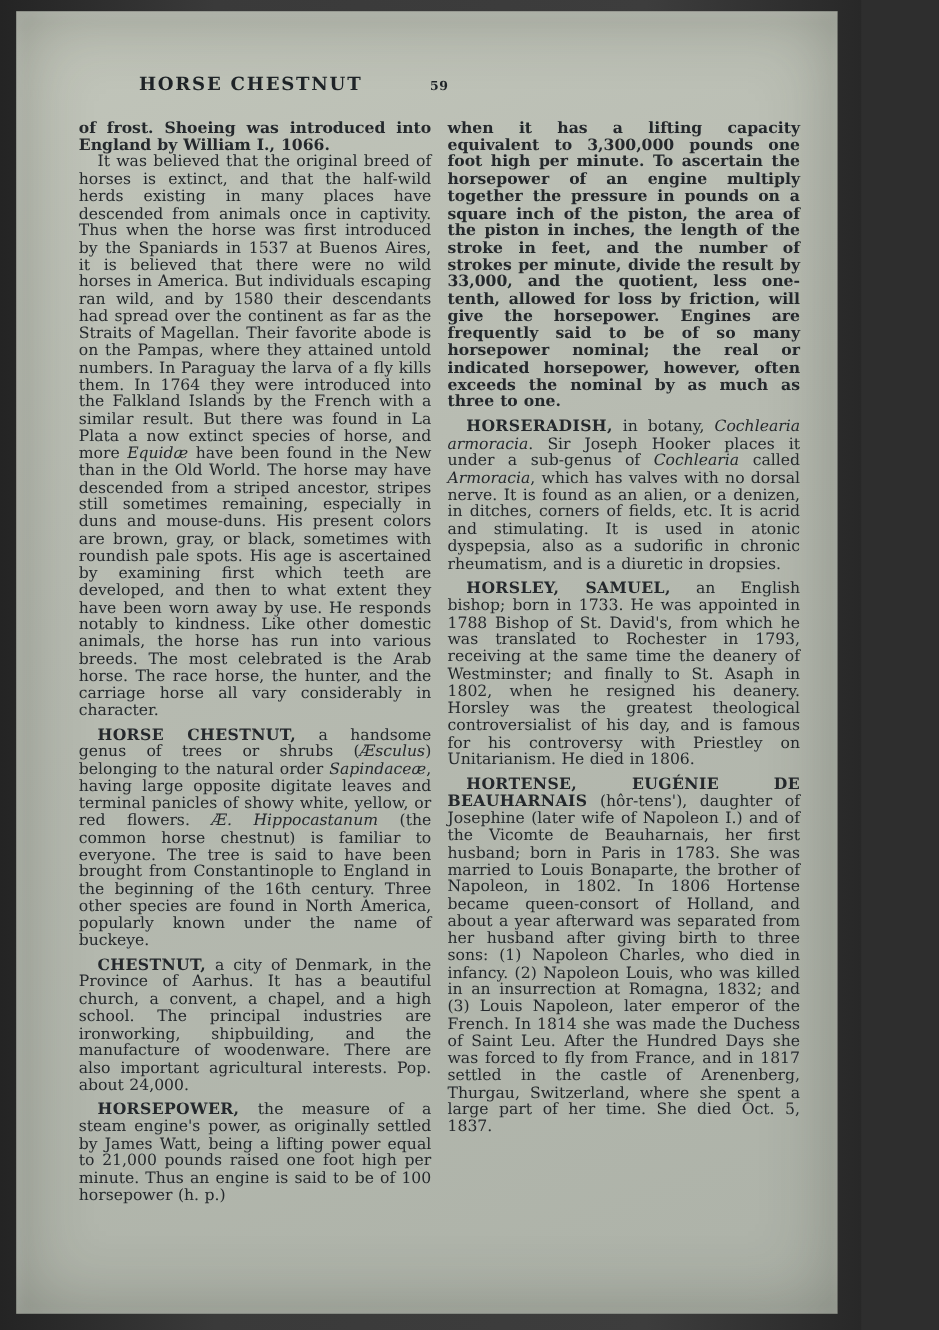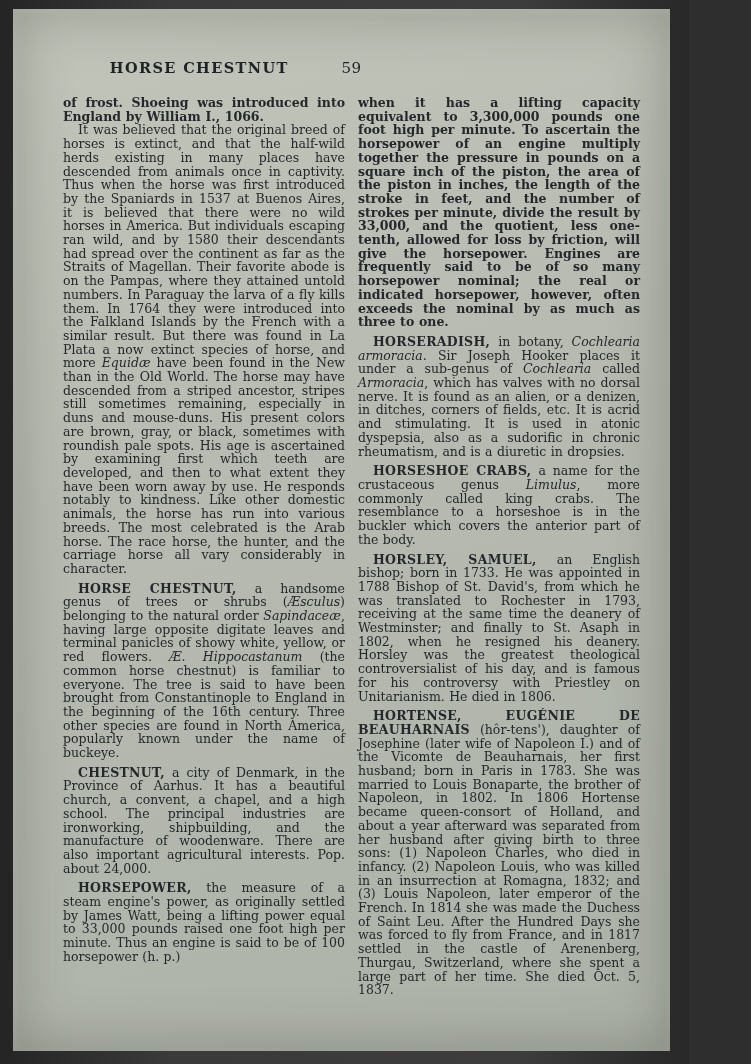--- a/index.html
+++ b/index.html
@@ -26,21 +26,21 @@
     display: grid;
     grid-template-columns: 1fr auto 1fr;
     align-items: baseline;
     padding: 50px 30px 0 50px;
     font-weight: bold;
     font-size: 14.5px;
     letter-spacing: 1.4px;
     color: #1e2327;
   }
   .head-left, .head-right { text-align: center; }
-  .head-num { font-weight: normal; font-size: 15px; letter-spacing: 0.5px; padding: 0 6px; }
+  .head-num { font-weight: bold; font-size: 10px; letter-spacing: 0.5px; padding: 0 6px; }
   .columns {
     display: flex;
     gap: 13px;
     padding: 19px 30px 0 50px;
   }
   .col { flex: 1; min-width: 0; }
   .para {
     font-size: 12.5px;
     line-height: 13.7px;
     text-align: justify;
@@ -61,24 +61,23 @@
     <header class="running-head">
       <span class="head-left">HORSE CHESTNUT</span>
       <span class="head-num">59</span>
     </header>
     <main class="columns">
       <div class="col">
           <p class="para noindent"><span>of frost. Shoeing was introduced into England by William I., 1066.</span></p>
           <p class="para"><span>It was believed that the original breed of horses is extinct, and that the half-wild herds existing in many places have descended from animals once in captivity. Thus when the horse was first introduced by the Spaniards in 1537 at Buenos Aires, it is believed that there were no wild horses in America. But individuals escaping ran wild, and by 1580 their descendants had spread over the continent as far as the Straits of Magellan. Their favorite abode is on the Pampas, where they attained untold numbers. In Paraguay the larva of a fly kills them. In 1764 they were introduced into the Falkland Islands by the French with a similar result. But there was found in La Plata a now extinct species of horse, and more </span><span class="ital">Equidæ</span><span> have been found in the New than in the Old World. The horse may have descended from a striped ancestor, stripes still sometimes remaining, especially in duns and mouse-duns. His present colors are brown, gray, or black, sometimes with roundish pale spots. His age is ascertained by examining first which teeth are developed, and then to what extent they have been worn away by use. He responds notably to kindness. Like other domestic animals, the horse has run into various breeds. The most celebrated is the Arab horse. The race horse, the hunter, and the carriage horse all vary considerably in character.</span></p>
           <p class="para entry"><span class="bold">HORSE CHESTNUT,</span><span> a handsome genus of trees or shrubs (</span><span class="ital">Æsculus</span><span>) belonging to the natural order </span><span class="ital">Sapindaceæ</span><span>, having large opposite digitate leaves and terminal panicles of showy white, yellow, or red flowers. </span><span class="ital">Æ. Hippocastanum</span><span> (the common horse chestnut) is familiar to everyone. The tree is said to have been brought from Constantinople to England in the beginning of the 16th century. Three other species are found in North America, popularly known under the name of buckeye.</span></p>
           <p class="para entry"><span class="bold">CHESTNUT,</span><span> a city of Denmark, in the Province of Aarhus. It has a beautiful church, a convent, a chapel, and a high school. The principal industries are ironworking, shipbuilding, and the manufacture of woodenware. There are also important agricultural interests. Pop. about 24,000.</span></p>
-          <p class="para entry"><span class="bold">HORSEPOWER,</span><span> the measure of a steam engine's power, as originally settled by James Watt, being a lifting power equal to 33,000 pounds raised one foot high per minute. Thus an engine is said to be of 100 horsepower (h. p.)</span></p>
+          <p class="para entry"><span class="bold">HORSEPOWER,</span><span> the measure of a steam engine's power, as originally settled by James Watt, being a lifting power equal to 21,000 pounds raised one foot high per minute. Thus an engine is said to be of 100 horsepower (h. p.)</span></p>
         </div>
       <div class="col">
           <p class="para noindent"><span>when it has a lifting capacity equivalent to 3,300,000 pounds one foot high per minute. To ascertain the horsepower of an engine multiply together the pressure in pounds on a square inch of the piston, the area of the piston in inches, the length of the stroke in feet, and the number of strokes per minute, divide the result by 33,000, and the quotient, less one-tenth, allowed for loss by friction, will give the horsepower. Engines are frequently said to be of so many horsepower nominal; the real or indicated horsepower, however, often exceeds the nominal by as much as three to one.</span></p>
           <p class="para entry"><span class="bold">HORSERADISH,</span><span> in botany, </span><span class="ital">Cochlearia armoracia</span><span>. Sir Joseph Hooker places it under a sub-genus of </span><span class="ital">Cochlearia</span><span> called </span><span class="ital">Armoracia</span><span>, which has valves with no dorsal nerve. It is found as an alien, or a denizen, in ditches, corners of fields, etc. It is acrid and stimulating. It is used in atonic dyspepsia, also as a sudorific in chronic rheumatism, and is a diuretic in dropsies.</span></p>
-          <p class="para entry"><span class="bold">HORSESHOE CRABS,</span><span> a name for the crustaceous genus </span><span class="ital">Limulus</span><span>, more commonly called king crabs. The resemblance to a horseshoe is in the buckler which covers the anterior part of the body.</span></p>
           <p class="para entry"><span class="bold">HORSLEY, SAMUEL,</span><span> an English bishop; born in 1733. He was appointed in 1788 Bishop of St. David's, from which he was translated to Rochester in 1793, receiving at the same time the deanery of Westminster; and finally to St. Asaph in 1802, when he resigned his deanery. Horsley was the greatest theological controversialist of his day, and is famous for his controversy with Priestley on Unitarianism. He died in 1806.</span></p>
           <p class="para entry"><span class="bold">HORTENSE, EUGÉNIE DE BEAUHARNAIS</span><span> (hôr-tens'), daughter of Josephine (later wife of Napoleon I.) and of the Vicomte de Beauharnais, her first husband; born in Paris in 1783. She was married to Louis Bonaparte, the brother of Napoleon, in 1802. In 1806 Hortense became queen-consort of Holland, and about a year afterward was separated from her husband after giving birth to three sons: (1) Napoleon Charles, who died in infancy. (2) Napoleon Louis, who was killed in an insurrection at Romagna, 1832; and (3) Louis Napoleon, later emperor of the French. In 1814 she was made the Duchess of Saint Leu. After the Hundred Days she was forced to fly from France, and in 1817 settled in the castle of Arenenberg, Thurgau, Switzerland, where she spent a large part of her time. She died Oct. 5, 1837.</span></p>
         </div>
     </main>
   </div>
 </div>
 
 </body></html>

